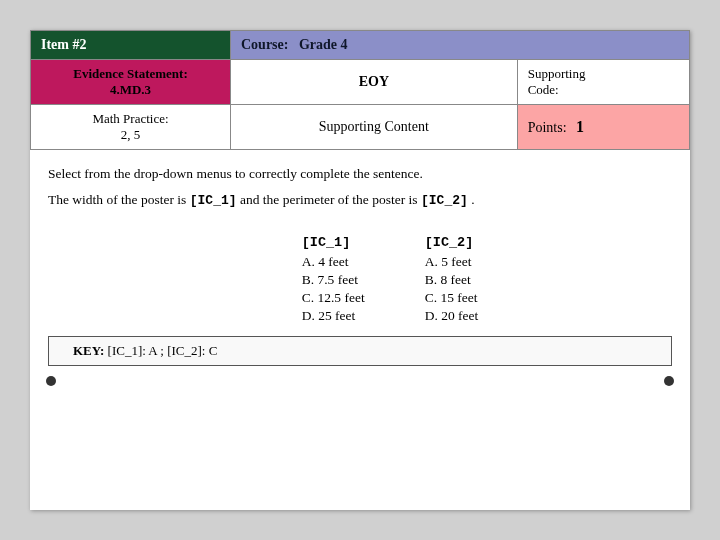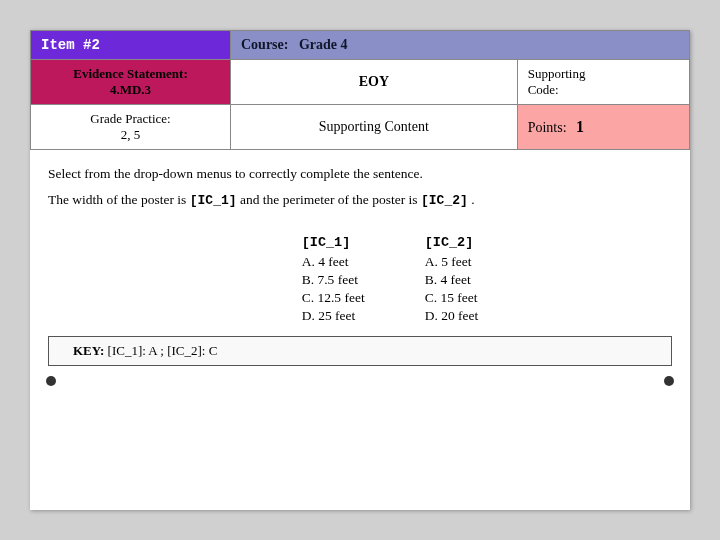--- a/index.html
+++ b/index.html
@@ -24,25 +24,24 @@
       width: 100%;
       border-collapse: collapse;
     }
     .header-table td {
       border: 1px solid #888;
       padding: 6px 10px;
       font-size: 14px;
       vertical-align: middle;
     }
     .header-table .row1-left {
-      background: #6d28d9;
+      background: #14532d;
       color: #fff;
       font-weight: bold;
       width: 200px;
-      font-family: Liberation Mono, monospace;
     }
     .header-table .row1-right {
       background: #8b8fc8;
       color: #0f172a;
       font-weight: bold;
     }
     .header-table .row2-left {
       background: #be185d;
       text-align: center;
       font-weight: bold;
@@ -161,21 +160,21 @@
         <span>4.MD.3</span>
       </td>
       <td class="row2-mid">EOY</td>
       <td class="row2-right">
         <span>Supporting</span><br>
         <span>Code:</span>
       </td>
     </tr>
     <tr>
       <td class="row3-left">
-        <span>Grade Practice:</span><br>
+        <span>Math Practice:</span><br>
         <span>2, 5</span>
       </td>
       <td class="row3-mid">
         <span class="supporting-bold">Supporting</span>
         <span>Content</span>
       </td>
       <td class="row3-right">
         <span>Points:</span>
         <span class="points-value">1</span>
       </td>
@@ -198,21 +197,21 @@
     <div class="options-col">
       <div class="col-header">[IC_1]</div>
       <div class="option-item">A.  4 feet</div>
       <div class="option-item">B.  7.5 feet</div>
       <div class="option-item">C.  12.5 feet</div>
       <div class="option-item">D.  25 feet</div>
     </div>
     <div class="options-col">
       <div class="col-header">[IC_2]</div>
       <div class="option-item">A.  5 feet</div>
-      <div class="option-item">B.  4 feet</div>
+      <div class="option-item">B.  8 feet</div>
       <div class="option-item">C.  15 feet</div>
       <div class="option-item">D.  20 feet</div>
     </div>
   </div>
 
   <div class="key-box">
     <span style="font-weight:bold;">KEY:</span>
     <span>[IC_1]:  A ; [IC_2]:  C</span>
   </div>
 

